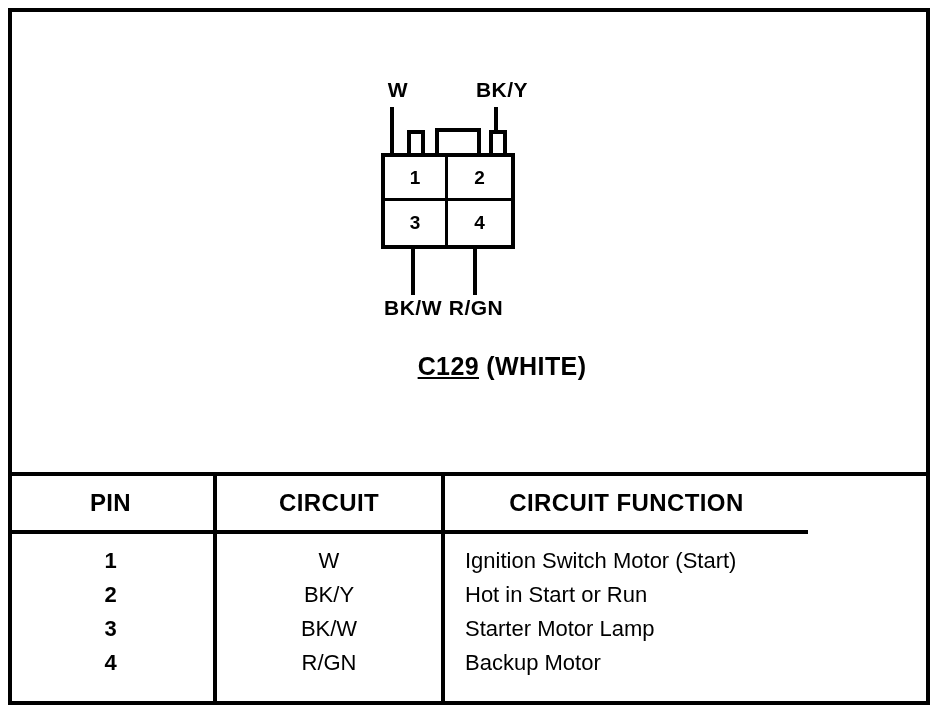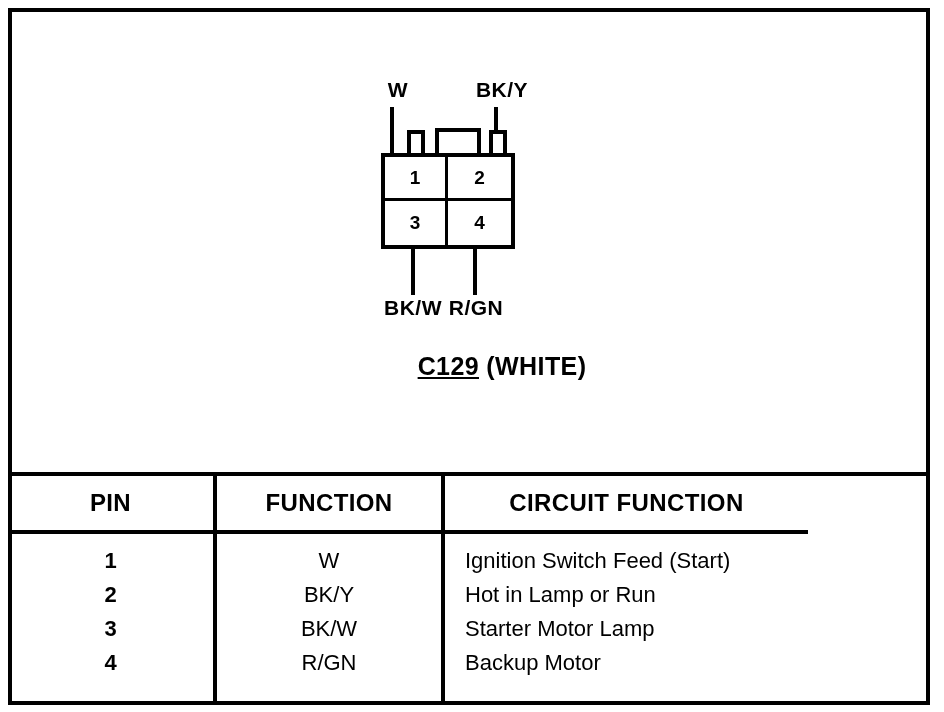--- a/index.html
+++ b/index.html
@@ -283,39 +283,39 @@
   <div class="pin-table">
     <table>
       <colgroup>
         <col class="col-pin">
         <col class="col-circuit">
         <col>
       </colgroup>
       <thead>
         <tr>
           <th class="div-r">PIN</th>
-          <th class="div-r">FUNCTION</th>
+          <th class="div-r">CIRCUIT</th>
           <th>CIRCUIT FUNCTION</th>
         </tr>
       </thead>
       <tbody>
         <tr class="spacer-row">
           <td class="div-r"></td>
           <td class="div-r"></td>
           <td></td>
         </tr>
         <tr>
           <td class="cell-pin div-r">1</td>
           <td class="cell-circuit div-r">W</td>
-          <td class="cell-func">Ignition Switch Feed (Start)</td>
+          <td class="cell-func">Ignition Switch Motor (Start)</td>
         </tr>
         <tr>
           <td class="cell-pin div-r">2</td>
           <td class="cell-circuit div-r">BK/Y</td>
-          <td class="cell-func">Hot in Lamp or Run</td>
+          <td class="cell-func">Hot in Start or Run</td>
         </tr>
         <tr>
           <td class="cell-pin div-r">3</td>
           <td class="cell-circuit div-r">BK/W</td>
           <td class="cell-func">Starter Motor Lamp</td>
         </tr>
         <tr>
           <td class="cell-pin div-r">4</td>
           <td class="cell-circuit div-r">R/GN</td>
           <td class="cell-func">Backup Motor</td>

